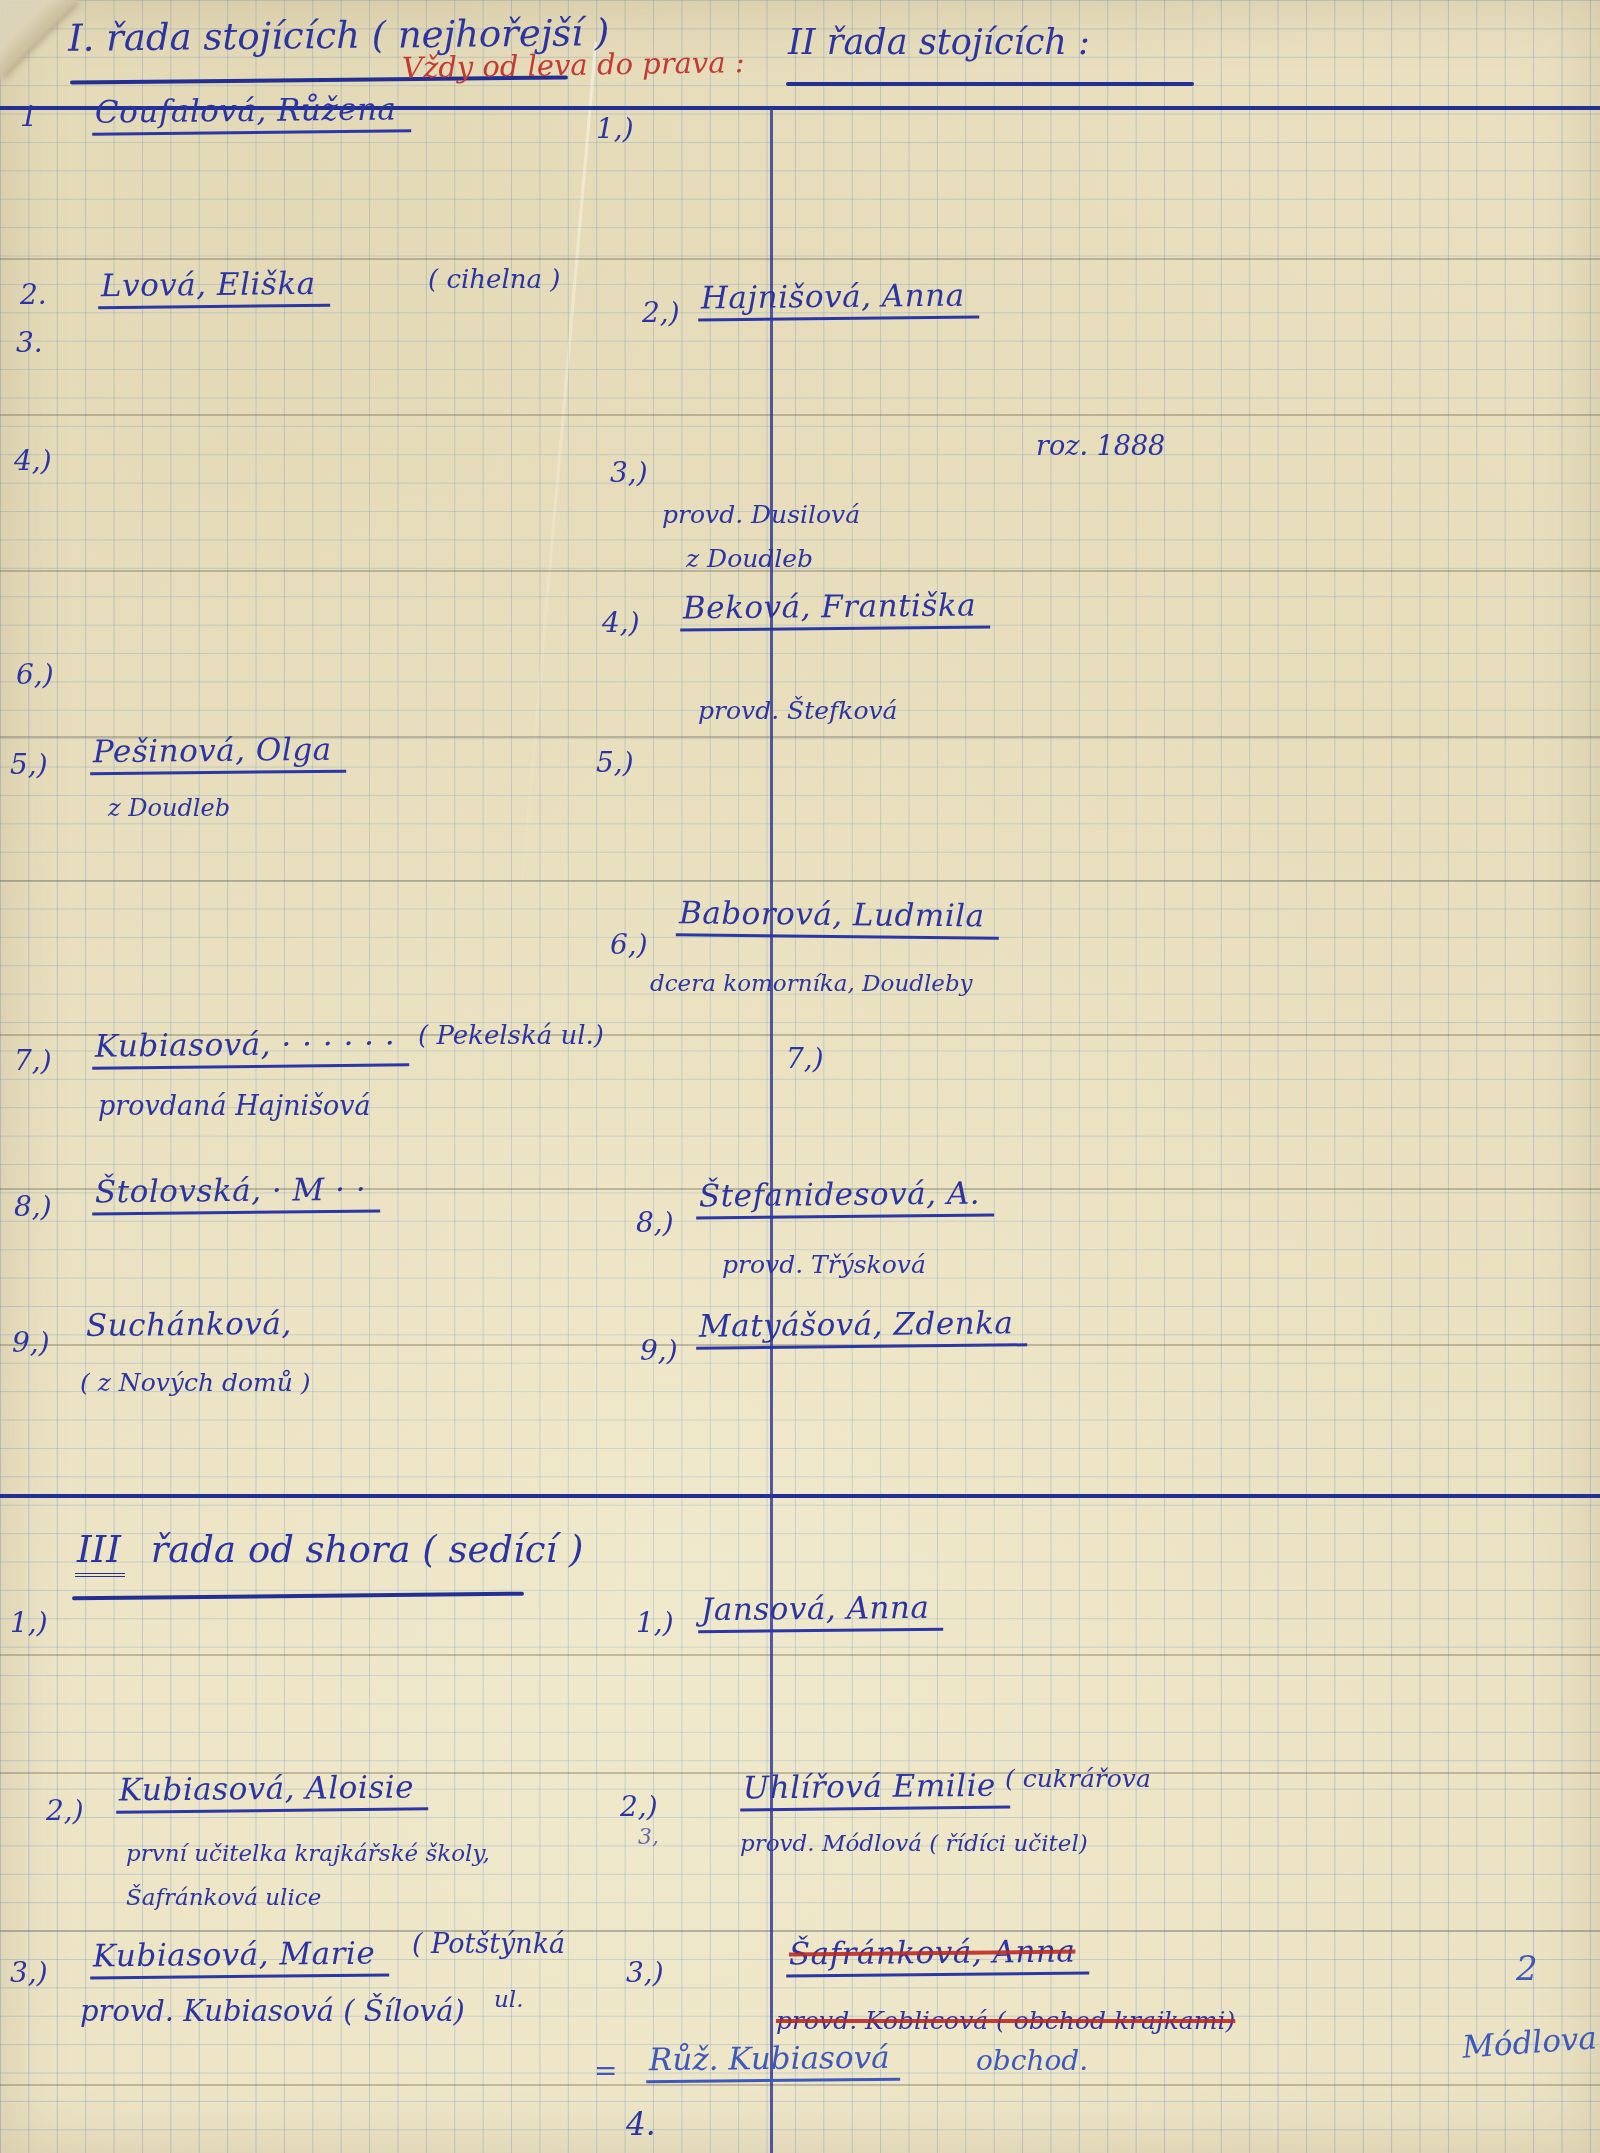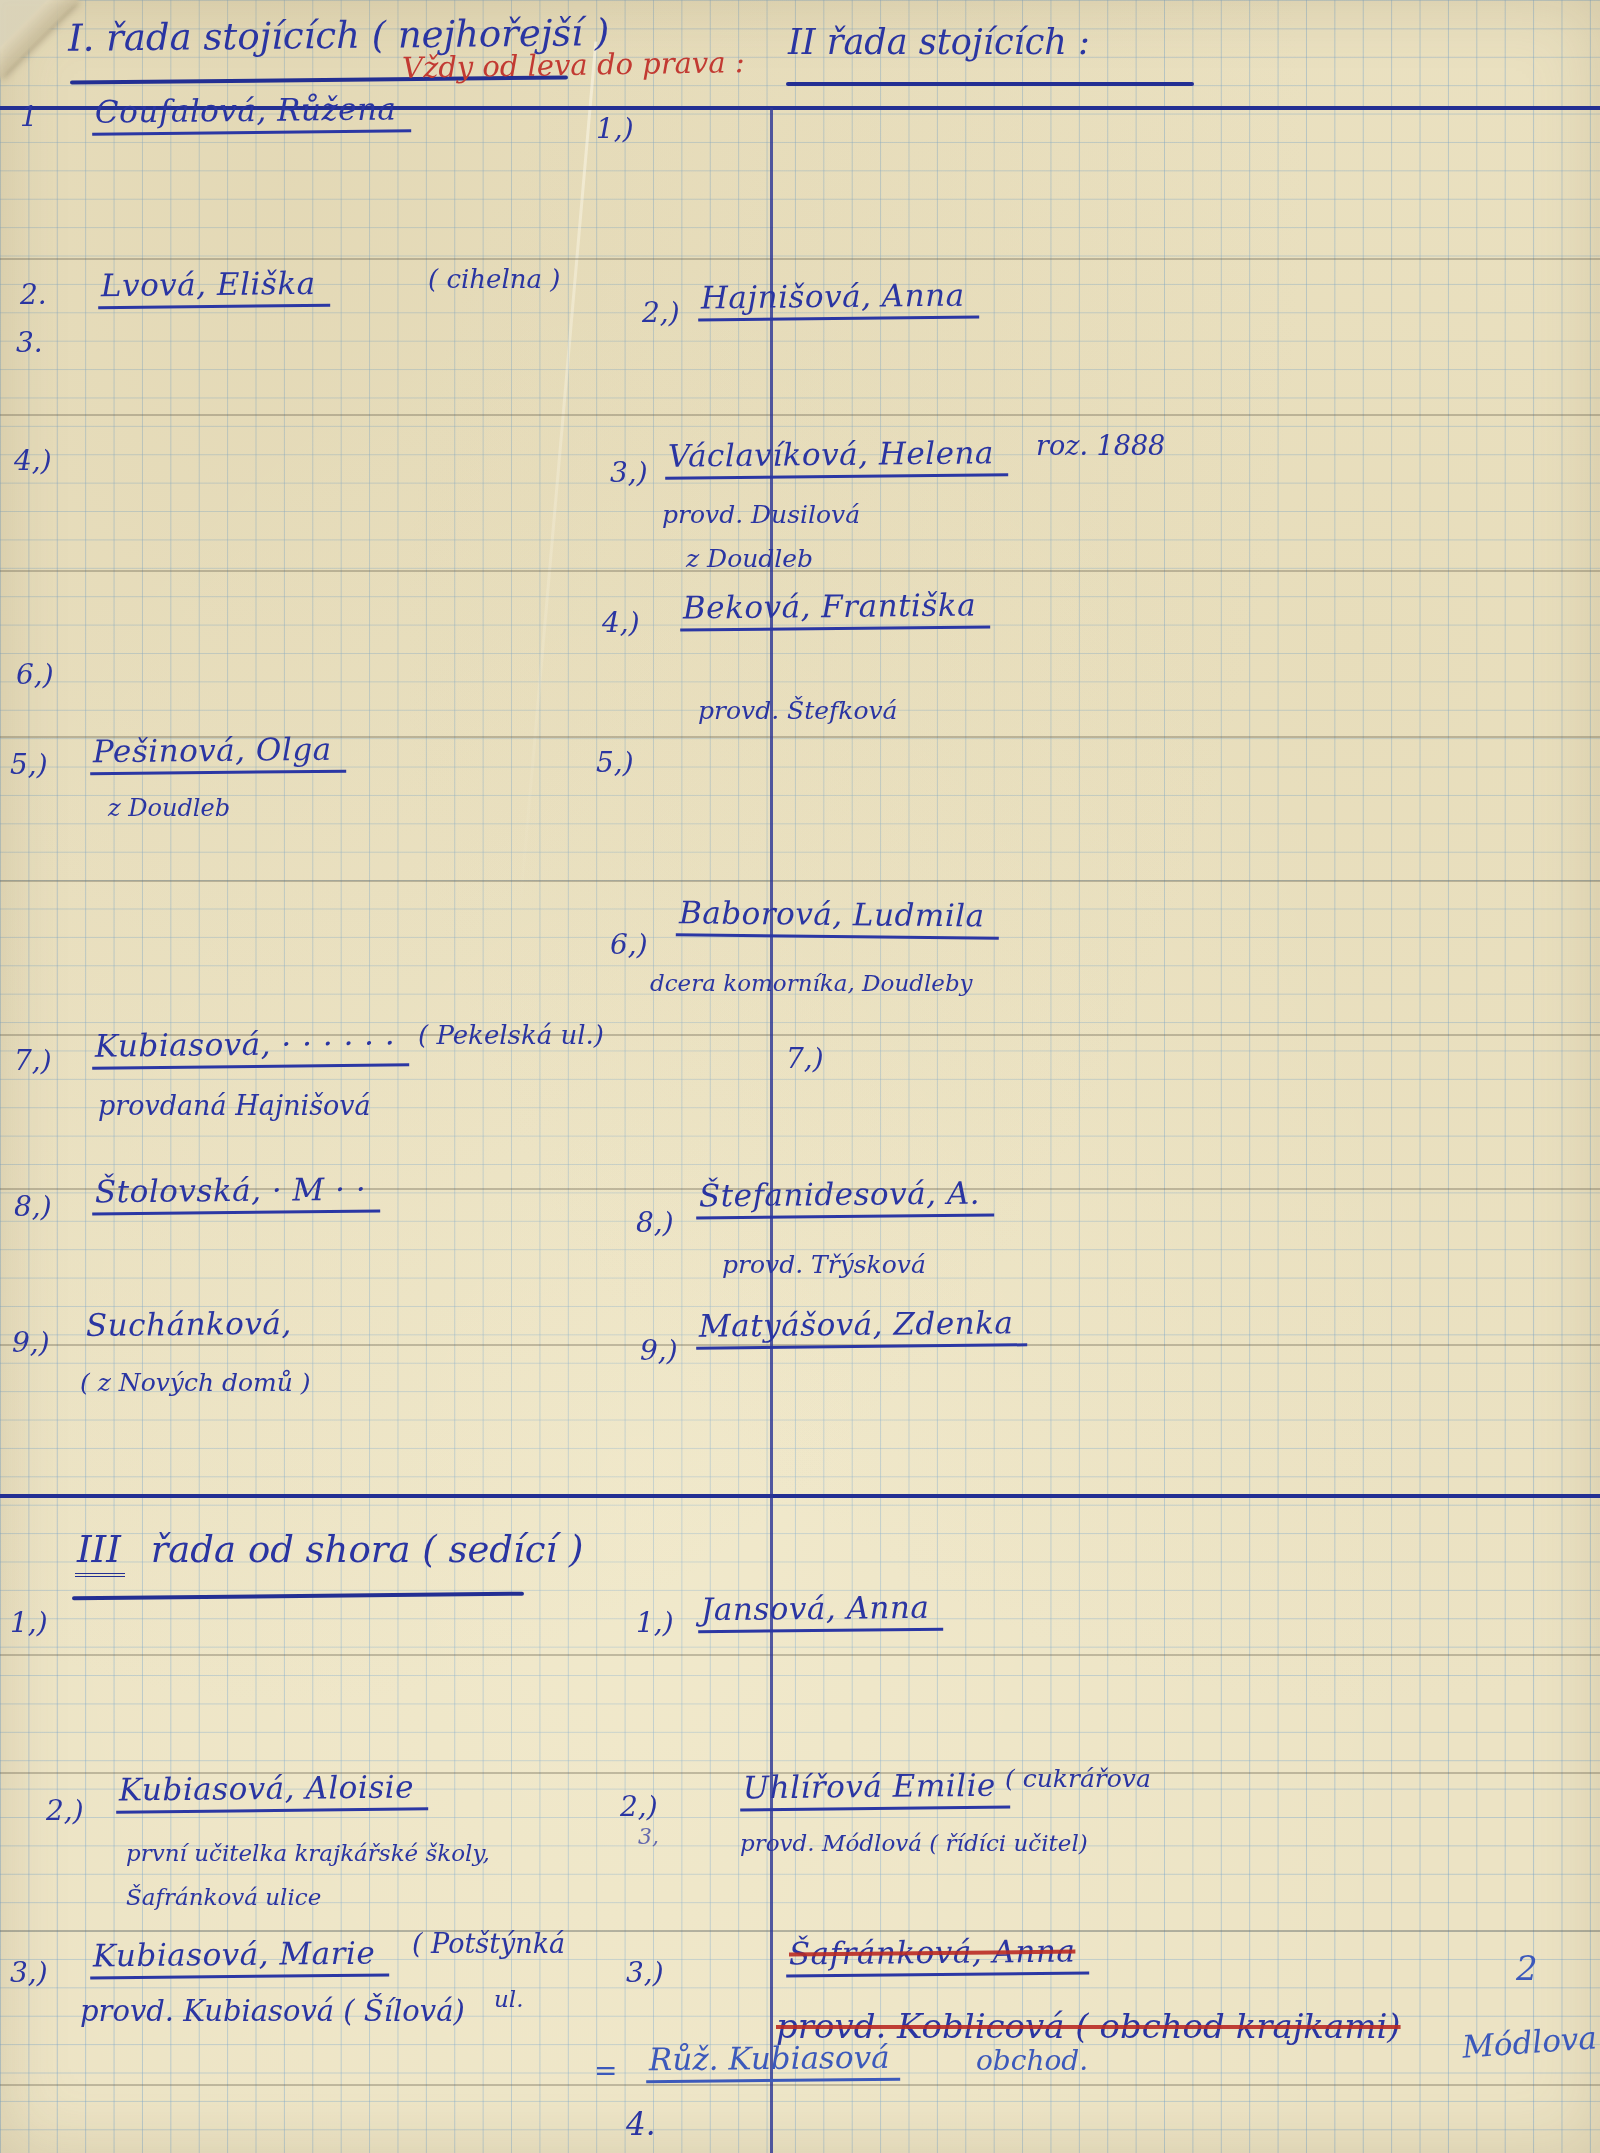--- a/index.html
+++ b/index.html
@@ -103,21 +103,20 @@
   <div class="ink num" style="left:12px;top:1326px">9,)</div>
   <div class="ink name r1" style="left:86px;top:1306px">Suchánková,</div>
   <div class="ink sub" style="left:80px;top:1368px;font-size:25px">( z Nových domů )</div>
 
   <div class="ink num" style="left:596px;top:112px">1,)</div>
 
   <div class="ink num" style="left:642px;top:296px">2,)</div>
   <div class="ink name" style="left:698px;top:278px"><span class="u r1">Hajnišová, Anna</span></div>
 
   <div class="ink num" style="left:610px;top:456px">3,)</div>
-  <div class="ink name" style="left:665px;top:436px"><span class="u r1">Václavíková, Helena</span></div>
   <div class="ink note" style="left:1036px;top:430px;font-size:27px">roz. 1888</div>
   <div class="ink sub" style="left:662px;top:500px;font-size:25px">provd. Dusilová</div>
   <div class="ink sub" style="left:686px;top:544px;font-size:25px">z Doudleb</div>
 
   <div class="ink num" style="left:602px;top:606px">4,)</div>
   <div class="ink name" style="left:680px;top:588px"><span class="u r1">Beková, Františka</span></div>
   <div class="ink sub" style="left:698px;top:696px;font-size:25px">provd. Štefková</div>
 
   <div class="ink num" style="left:596px;top:746px">5,)</div>
 
@@ -157,21 +156,21 @@
   <div class="ink name" style="left:698px;top:1590px"><span class="u r1">Jansová, Anna</span></div>
 
   <div class="ink num" style="left:620px;top:1790px">2,)</div>
   <div class="ink sub" style="left:638px;top:1824px;opacity:.7;font-size:22px">3,</div>
   <div class="ink name" style="left:740px;top:1768px"><span class="u r1">Uhlířová Emilie</span></div>
   <div class="ink note" style="left:1005px;top:1764px;font-size:25px">( cukrářova</div>
   <div class="ink sub" style="left:740px;top:1830px;font-size:23px">provd. Módlová ( řídíci učitel)</div>
 
   <div class="ink num" style="left:626px;top:1956px">3,)</div>
   <div class="ink name" style="left:786px;top:1934px"><span class="u strike r1">Šafránková, Anna</span></div>
-  <div class="ink note strike" style="left:776px;top:2006px;font-size:34px">provd. Koblicová ( obchod krajkami)</div>
+  <div class="ink note strike" style="left:776px;top:2006px;font-size:25px">provd. Koblicová ( obchod krajkami)</div>
   <div class="ink lb" style="left:1516px;top:1948px;font-size:34px">2</div>
   <div class="ink lb" style="left:594px;top:2054px;font-size:28px">=</div>
   <div class="ink lb" style="left:646px;top:2040px;font-size:31px"><span class="u-lb r1">Růž. Kubiasová</span></div>
   <div class="ink lb" style="left:976px;top:2044px;font-size:28px">obchod.</div>
   <div class="ink lb" style="left:1462px;top:2024px;font-size:31px;transform:rotate(-4deg)">Módlova</div>
 
   <div class="ink num" style="left:626px;top:2106px;font-size:31px">4.</div>
 
 </div>
 

